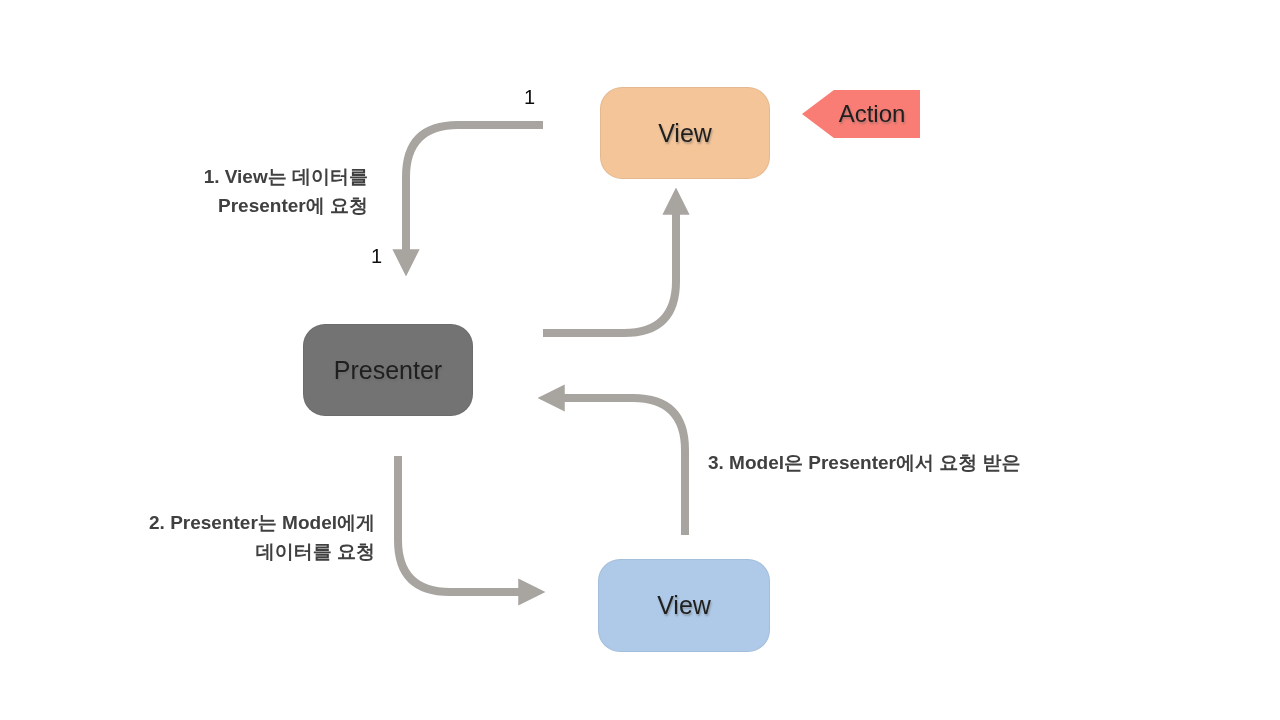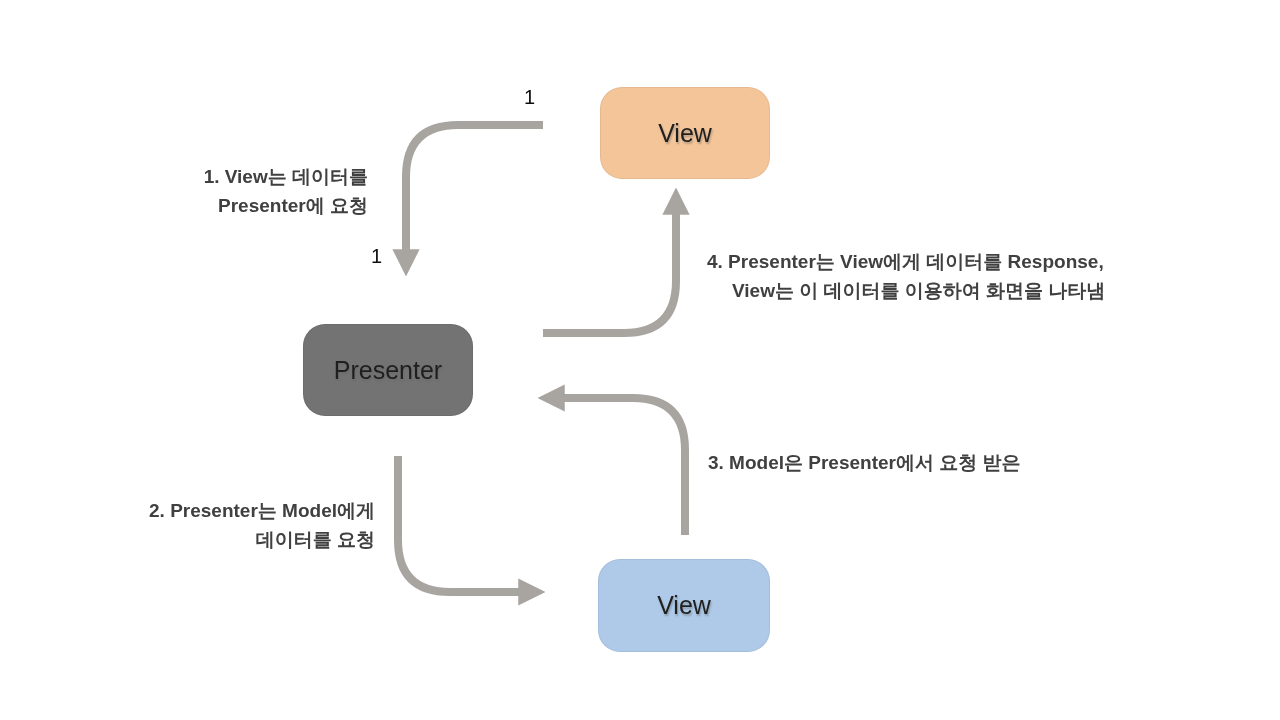--- a/index.html
+++ b/index.html
@@ -52,21 +52,21 @@
 
   .annotation {
     position: absolute;
     font-size: 19px;
     font-weight: 700;
     line-height: 29px;
     color: #404040;
     white-space: nowrap;
   }
   .ann-step1 { right: 912px; top: 162px; text-align: right; }
-  .ann-step2 { right: 905px; top: 496px; text-align: right; }
+  .ann-step2 { right: 905px; top: 508px; text-align: right; }
   .ann-step3 { left: 708px;  top: 440px; text-align: left; margin-top: 8px; }
   .ann-step4 { left: 707px;  top: 247px; text-align: left; }
   .ann-step4 .line2 { margin-left: 25px; }
 
   .seq-num {
     position: absolute;
     font-size: 20px;
     font-weight: 500;
     color: #0d0d0d;
   }
@@ -95,36 +95,35 @@
   </div>
 
   <div class="node node-presenter" style="background: #737373;">
     <span>Presenter</span>
   </div>
 
   <div class="node node-model" style="background: rgb(174, 202, 232);">
     <span>View</span>
   </div>
 
+  <div class="action-shape" style="background: rgb(249, 125, 116);">
+    <span>Action</span>
+  </div>
 
   <div class="annotation ann-step1">
     <div class="line1">1. View는 데이터를</div>
     <div class="line2">Presenter에 요청</div>
   </div>
 
   <div class="annotation ann-step2">
     <div class="line1">2. Presenter는 Model에게</div>
     <div class="line2">데이터를 요청</div>
   </div>
 
   <div class="annotation ann-step3">
     <div class="line1">3. Model은 Presenter에서 요청 받은</div>
   </div>
 
-  <div class="annotation ann-step4">
-    <div class="line1">4. Presenter는 View에게 데이터를 Response,</div>
-    <div class="line2">View는 이 데이터를 이용하여 화면을 나타냄</div>
-  </div>
 
   <div class="seq-num seq-num-top">1</div>
   <div class="seq-num seq-num-bottom">1</div>
 
 </div>
 
 </body></html>

